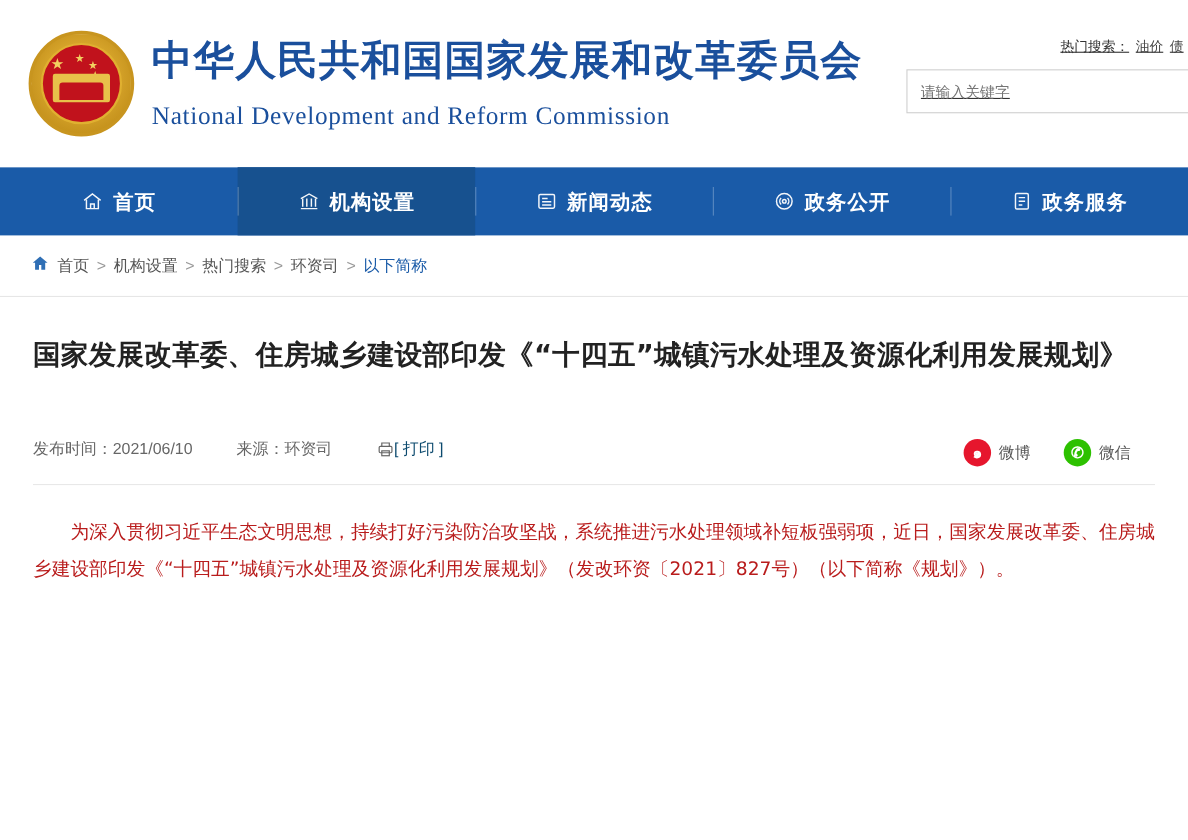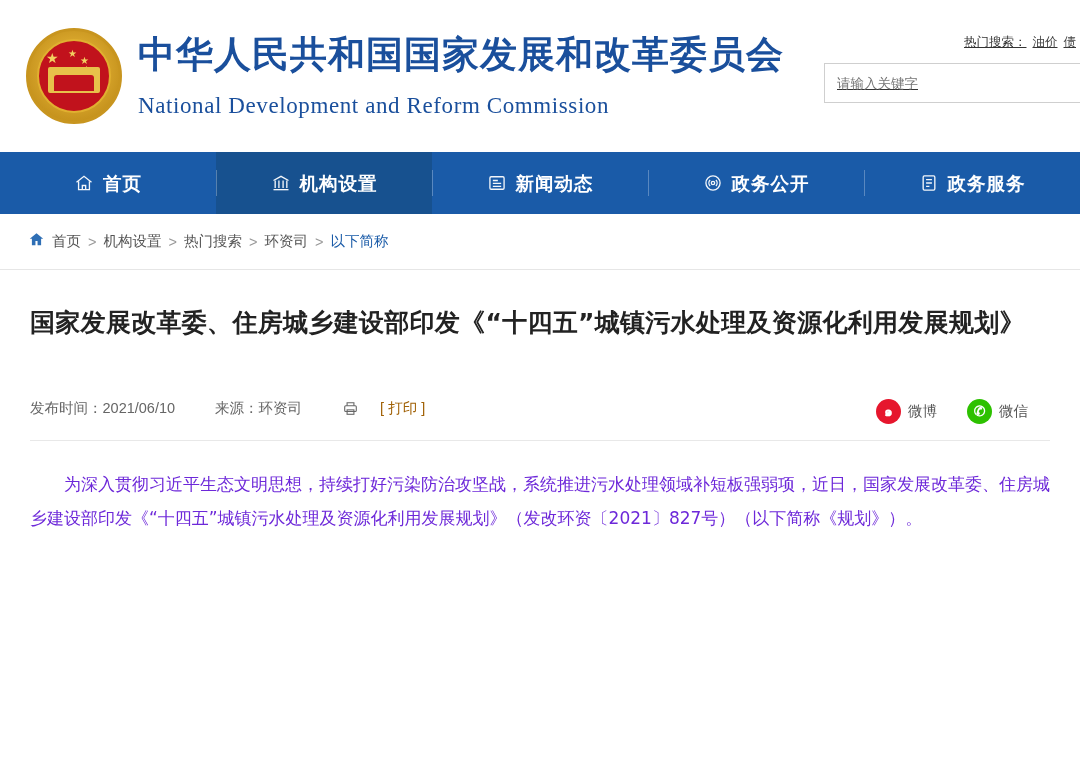--- a/index.html
+++ b/index.html
@@ -189,21 +189,21 @@
   .meta-row {
     margin-top: 56px;
     display: flex;
     align-items: flex-start;
     font-size: 14.5px;
     color: #666;
     position: relative;
   }
   .meta-row .m { margin-right: 40px; white-space: nowrap; }
   .print {
-    display: flex; align-items: center; gap: 22px; color: #a16207;
+    display: flex; align-items: center; gap: 0; color: #0c4a6e;
   }
   .print .pico {
     display: inline-block; width: 16px; height: 14px; position: relative;
   }
   .share {
     position: absolute;
     right: 22px;
     display: flex;
     align-items: center;
     gap: 30px;
@@ -217,21 +217,21 @@
   .dot.weibo { background: #e6162d; }
   .dot.wechat { background: #2dc100; }
 
   .divider { height: 1px; background: #e8e8e8; margin: 22px 0 0 0; }
 
   .body-text {
     margin-top: 26px;
     font-family: "DejaVu Sans", sans-serif;
     font-size: 17px;
     line-height: 2.0;
-    color: #6d28d9;
+    color: #b91c1c;
     text-align: justify;
   }
   .body-text p { margin: 0 0 6px 0; text-indent: 2em; }
 </style>
 </head>
 <body>
 
 <div class="header">
   <div class="emblem">
     <div class="inner"></div>

